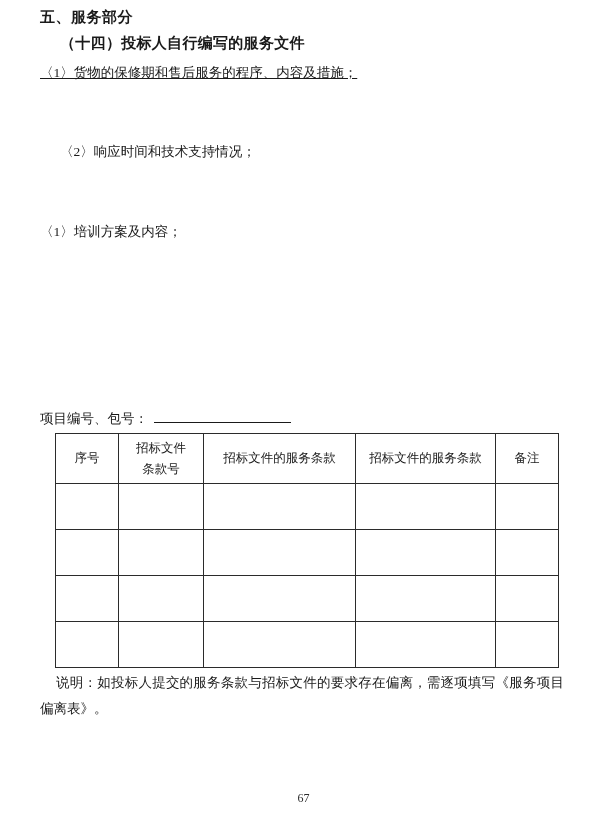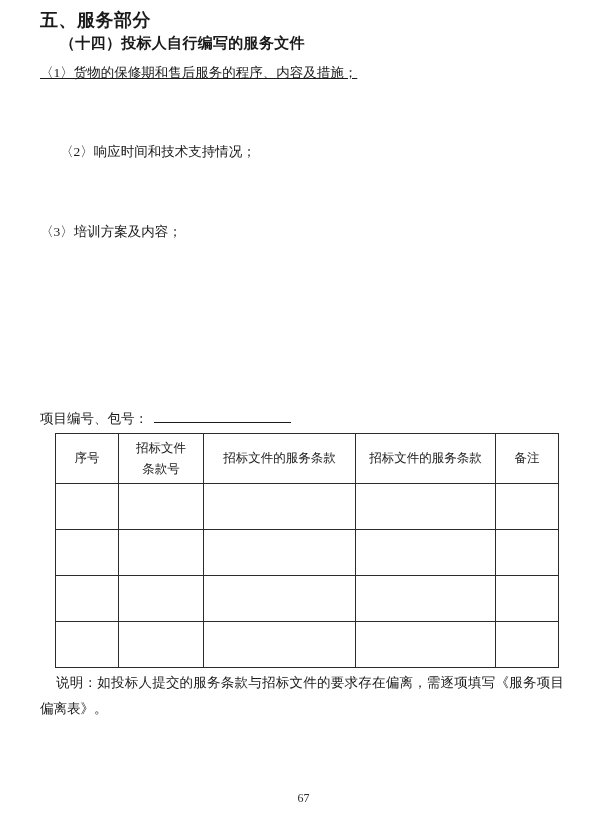--- a/index.html
+++ b/index.html
@@ -21,21 +21,21 @@
     width: 607px;
     height: 840px;
     box-sizing: border-box;
   }
 
   
   .heading-main {
     position: absolute;
     left: 40px;
     top: 8px;
-    font-size: 18px;
+    font-size: 15px;
     font-weight: bold;
     letter-spacing: 0.5px;
     white-space: nowrap;
   }
   .heading-sub {
     position: absolute;
     left: 40px;
     top: 34px;
     font-size: 15px;
     font-weight: bold;
@@ -143,21 +143,21 @@
 <div class="page">
 
   <div class="heading-main">五、服务部分</div>
 
   <div class="heading-sub">（十四）投标人自行编写的服务文件</div>
 
   <div class="item item-1">〈1〉货物的保修期和售后服务的程序、内容及措施；</div>
 
   <div class="item item-2">〈2〉响应时间和技术支持情况；</div>
 
-  <div class="item item-3">〈3〉培训方案及内容；</div>
+  <div class="item item-3">〈1〉培训方案及内容；</div>
 
 
 
   <div class="project-line">
     <span>项目编号、包号：</span>
     <span class="project-blank"></span>
   </div>
 
   <table class="dev-table">
     <colgroup>

